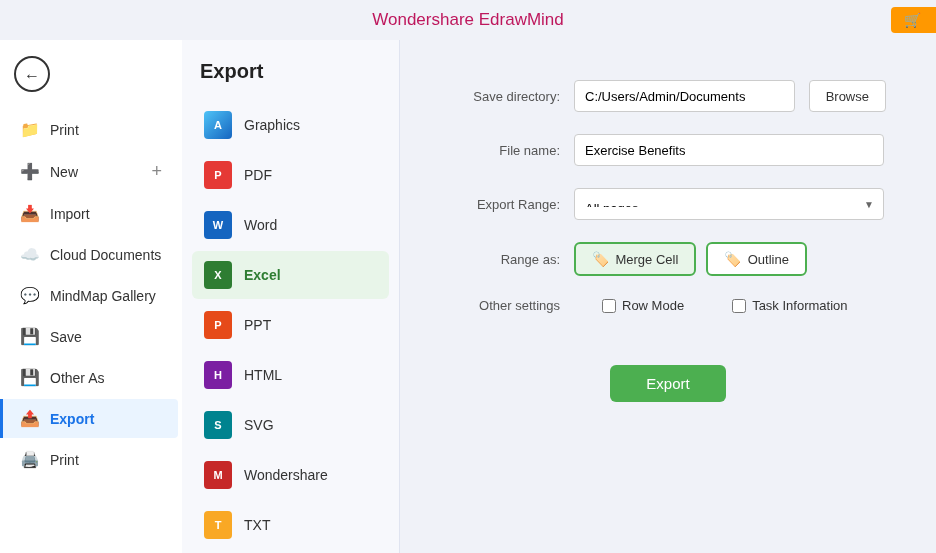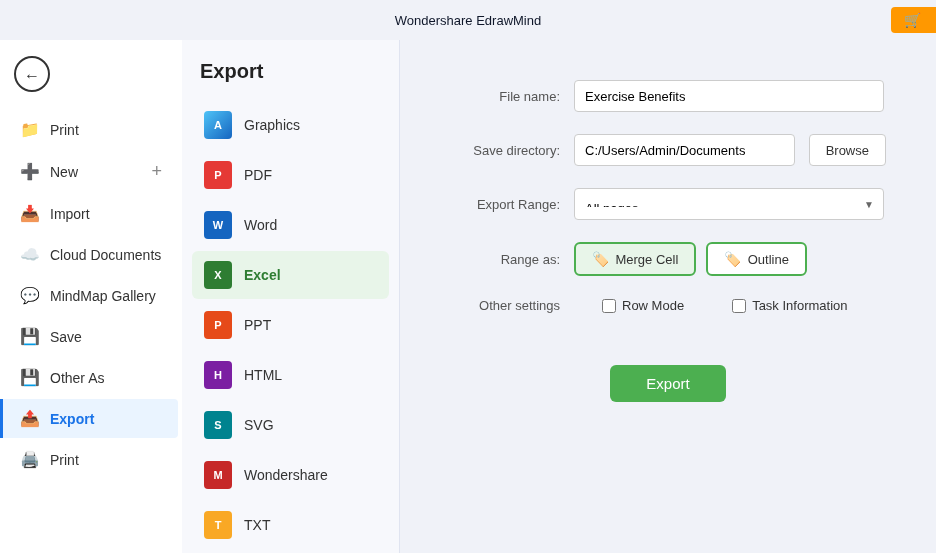--- a/index.html
+++ b/index.html
@@ -20,22 +20,22 @@
       display: flex;
       align-items: center;
       justify-content: flex-end;
       padding: 0 0 0 10px;
       position: relative;
     }
     .app-title {
       position: absolute;
       left: 50%;
       transform: translateX(-50%);
-      font-size: 13px;
-      color: #0f172a;
+      font-size: 17px;
+      color: #be185d;
     }
     .trial-badge {
       background: #ff9800;
       color: white;
       font-size: 12px;
       font-weight: 600;
       padding: 5px 14px;
       border-radius: 4px 0 0 4px;
       display: flex;
       align-items: center;
@@ -377,28 +377,28 @@
     </div>
     <div class="export-item">
       <div class="format-icon icon-txt">T</div>
       <span>TXT</span>
     </div>
   </div>
 
   <div class="content-area">
 
     <div class="form-row">
-      <span class="form-label">File name:</span>
-      <input class="form-input" type="text" style="max-width: 310px;" value="Exercise Benefits">
-    </div>
-
-    <div class="form-row">
       <span class="form-label">Save directory:</span>
       <input class="form-input" type="text" value="C:/Users/Admin/Documents" style="">
       <button class="browse-btn">Browse</button>
+    </div>
+
+    <div class="form-row">
+      <span class="form-label">File name:</span>
+      <input class="form-input" type="text" style="max-width: 310px;" value="Exercise Benefits">
     </div>
 
     <div class="form-row">
       <span class="form-label">Export Range:</span>
       <div class="form-select-wrapper">
         <select class="form-select">
           <option>All pages</option>
           <option>Current page</option>
           <option>Selected pages</option>
         </select>

